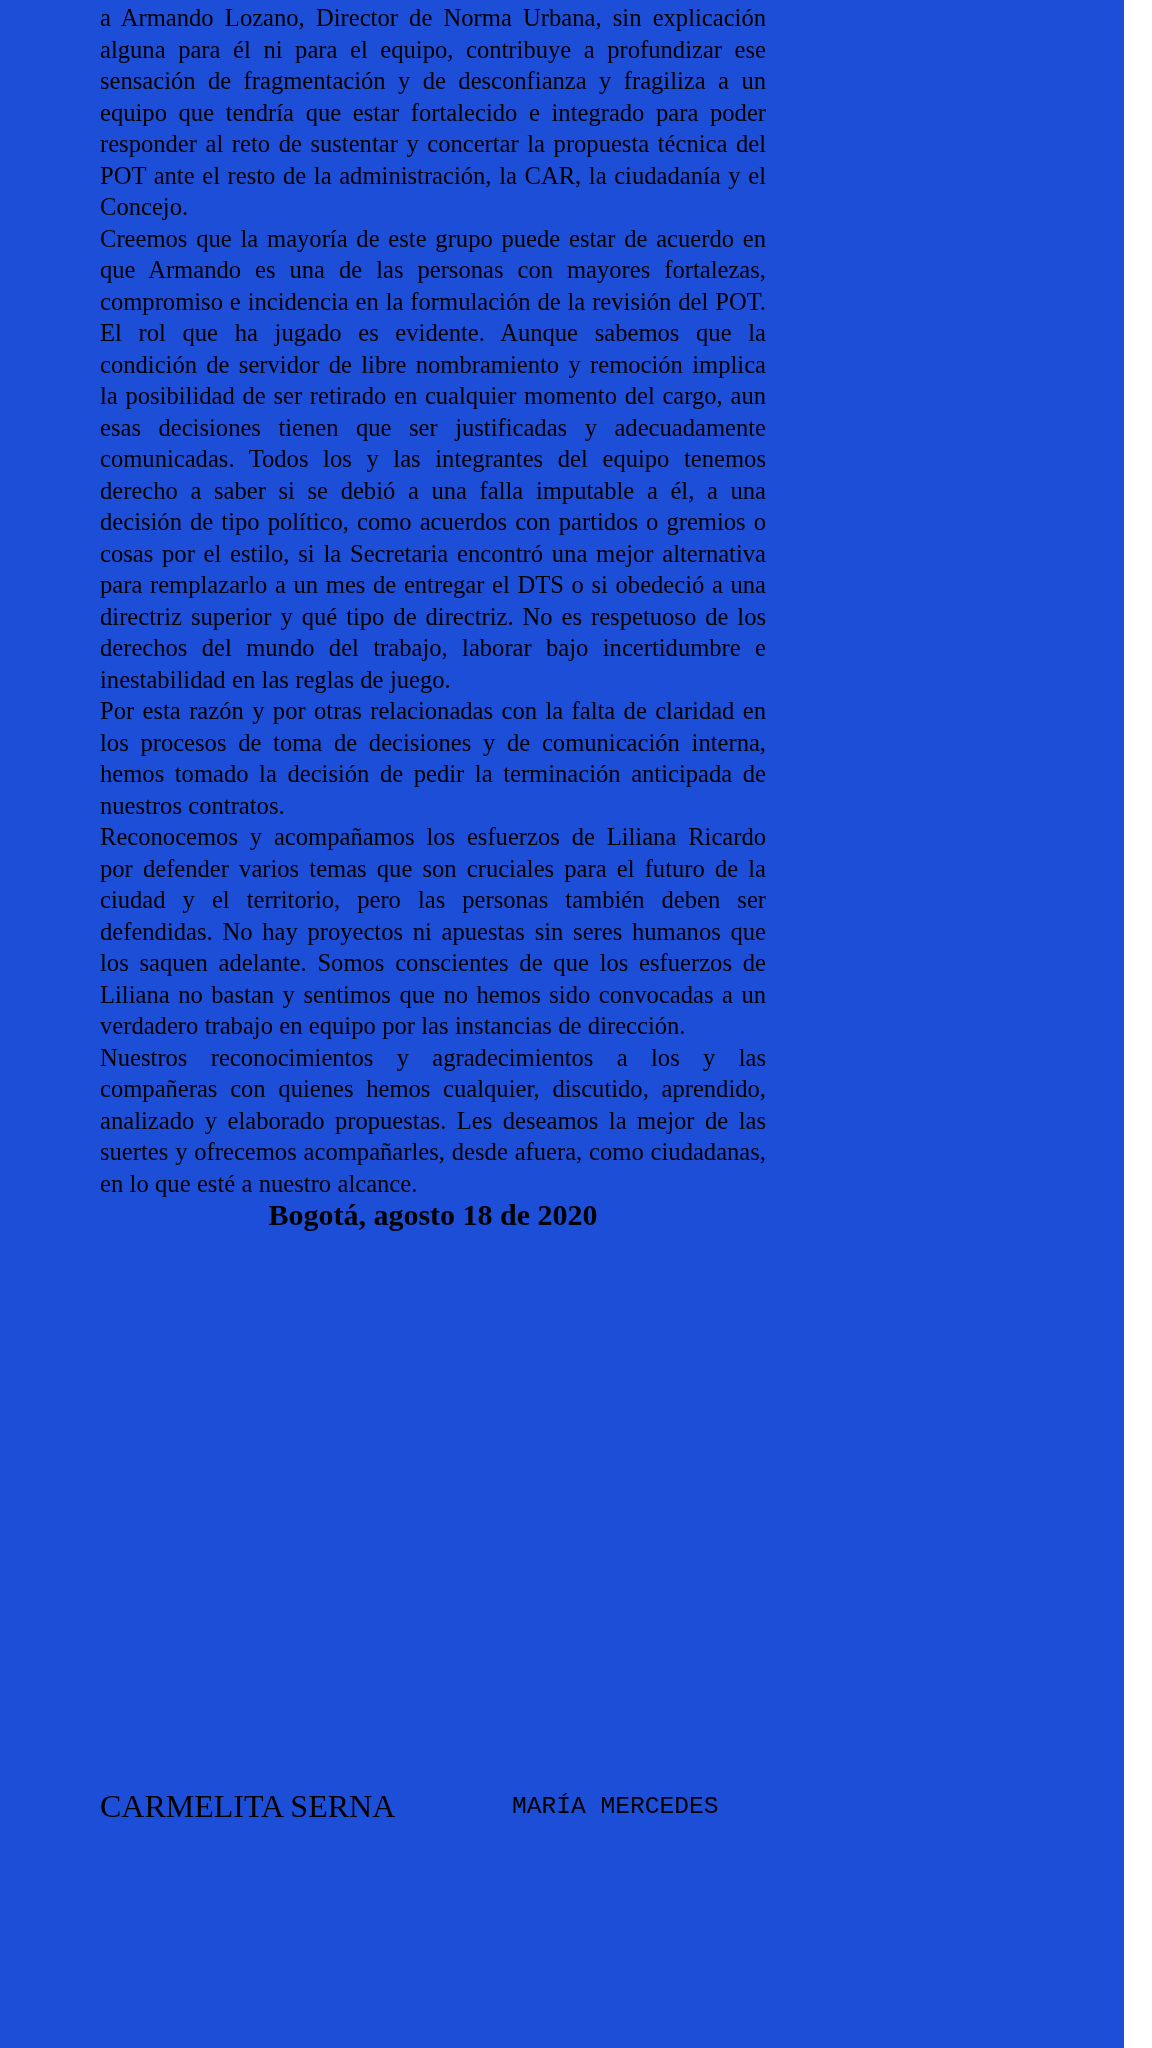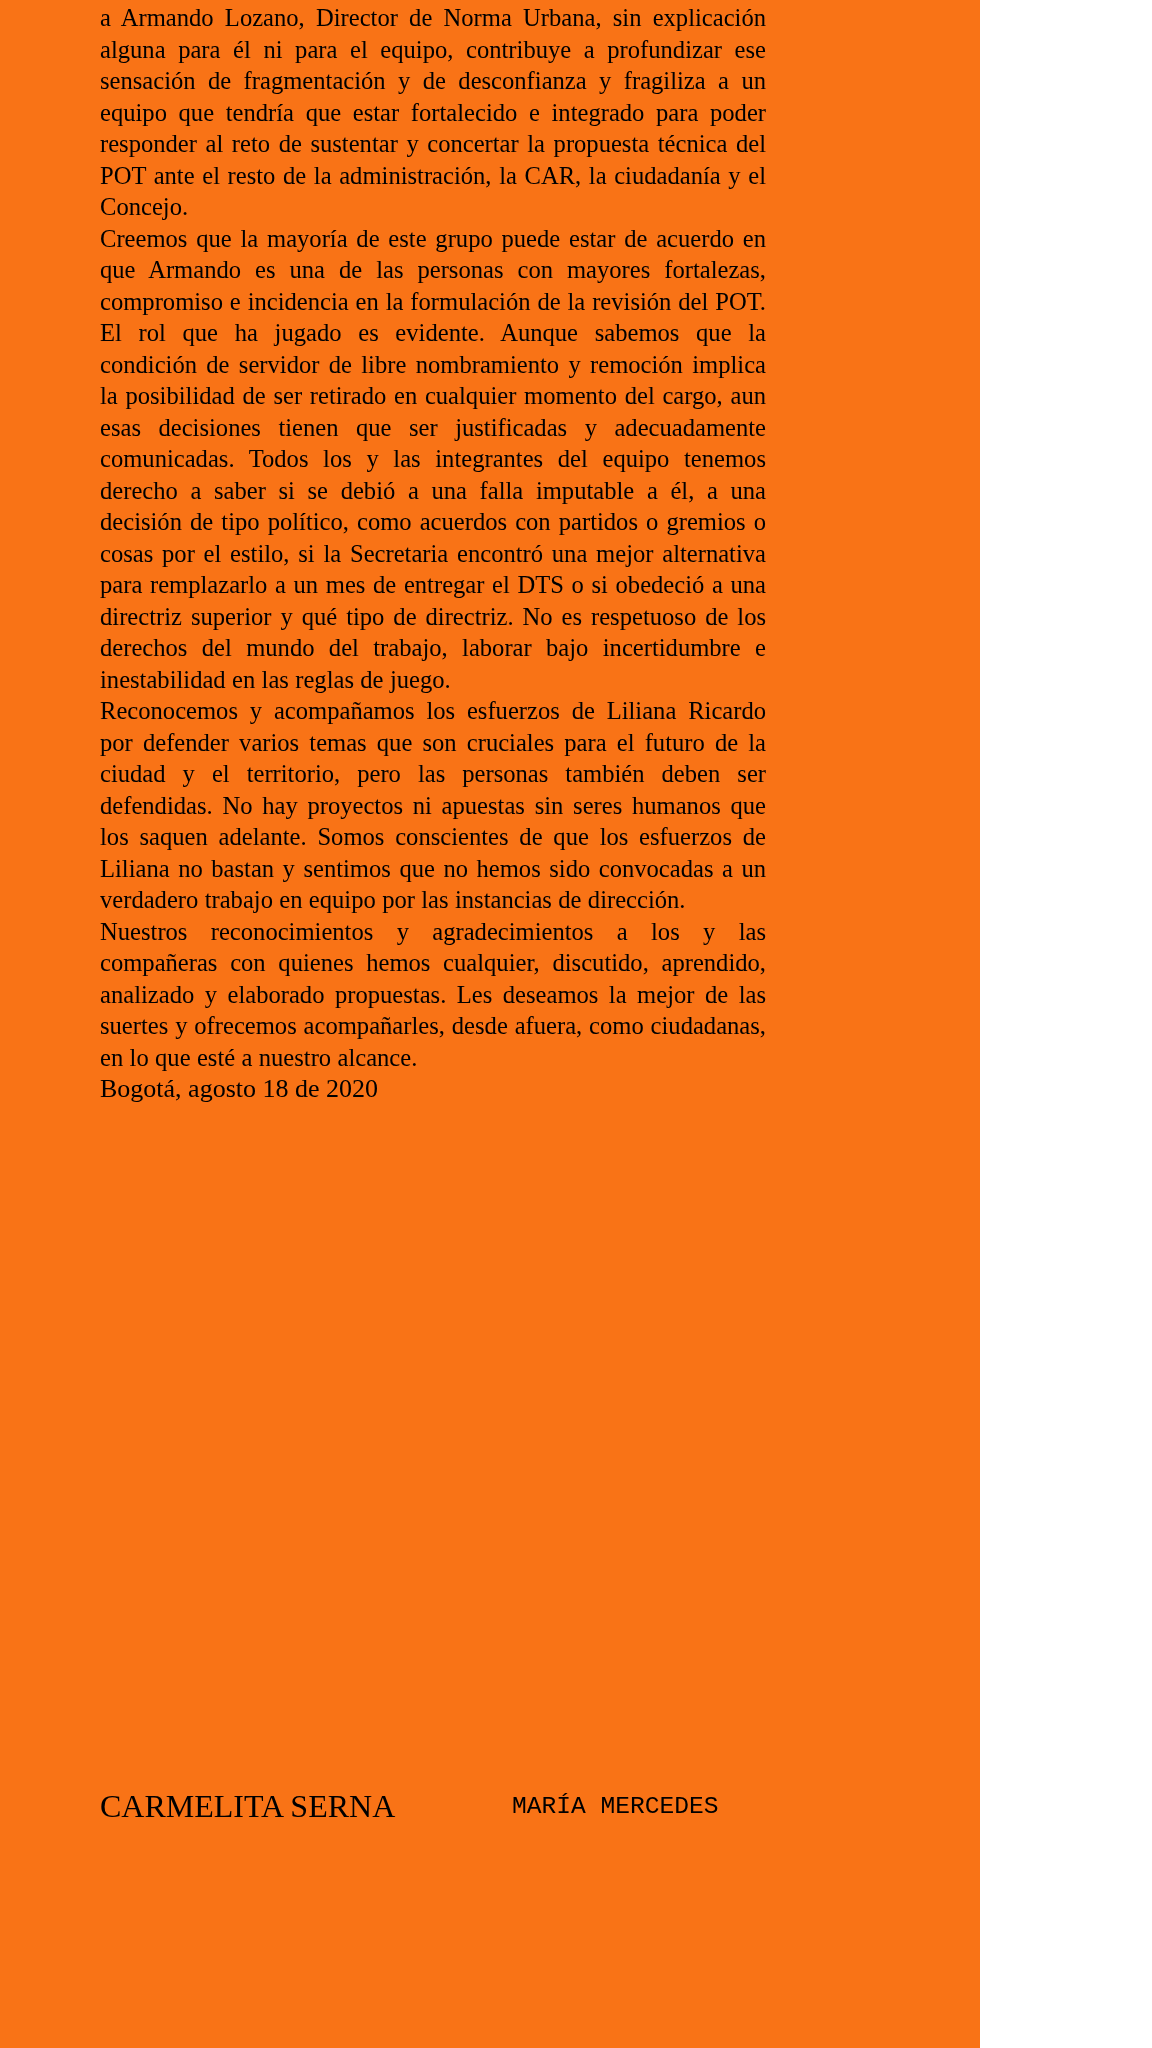--- a/index.html
+++ b/index.html
@@ -10,23 +10,23 @@
   }
   body {
     width: 1152px;
     height: 2048px;
     font-family: "Liberation Serif", "DejaVu Serif", serif;
     color: #000000;
     overflow: hidden;
   }
   .page {
     position: relative;
-    width: 980px;
+    width: 1124px;
     height: 2048px;
-    background: #f97316;
+    background: #1d4ed8;
     box-sizing: border-box;
   }
   .doc-body {
     position: absolute;
     left: 100px;
     top: 2px;
     width: 666px;
   }
   .para {
     margin: 0;
@@ -36,24 +36,25 @@
     text-align: justify;
     text-justify: inter-word;
     text-align-last: left;
     word-spacing: 0.2px;
     hyphens: none;
     -webkit-hyphens: none;
   }
   .dateline {
     margin: 0;
     padding: 0;
-    font-size: 26px;
+    font-size: 30px;
     line-height: 31.5px;
-    text-align: left;
+    text-align: center;
     white-space: nowrap;
+    font-weight: bold;
   }
   .sig-block {
     position: absolute;
     left: 100px;
     top: 1791px;
     width: 666px;
   }
   .sig-row {
     position: relative;
     width: 100%;
@@ -86,20 +87,21 @@
 <body>
 
 <div class="page">
 
   <div class="doc-body">
 
     <p class="para">a Armando Lozano, Director de Norma Urbana, sin explicación alguna para él ni para el equipo, contribuye a profundizar ese sensación de fragmentación y de desconfianza y fragiliza a un equipo que tendría que estar fortalecido e integrado para poder responder al reto de sustentar y concertar la propuesta técnica del POT ante el resto de la administración, la CAR, la ciudadanía y el Concejo.</p>
 
     <p class="para">Creemos que la mayoría de este grupo puede estar de acuerdo en que Armando es una de las personas con mayores fortalezas, compromiso e incidencia en la formulación de la revisión del POT. El rol que ha jugado es evidente. Aunque sabemos que la condición de servidor de libre nombramiento y remoción implica la posibilidad de ser retirado en cualquier momento del cargo, aun esas decisiones tienen que ser justificadas y adecuadamente comunicadas. Todos los y las integrantes del equipo tenemos derecho a saber si se debió a una falla imputable a él, a una decisión de tipo político, como acuerdos con partidos o gremios o cosas por el estilo, si la Secretaria encontró una mejor alternativa para remplazarlo a un mes de entregar el DTS o si obedeció a una directriz superior y qué tipo de directriz. No es respetuoso de los derechos del mundo del trabajo, laborar bajo incertidumbre e inestabilidad en las reglas de juego.</p>
 
+    <p class="para">Por esta razón y por otras relacionadas con la falta de claridad en los procesos de toma de decisiones y de comunicación interna, hemos tomado la decisión de pedir la terminación anticipada de nuestros contratos.</p>
 
     <p class="para">Reconocemos y acompañamos los esfuerzos de Liliana Ricardo por defender varios temas que son cruciales para el futuro de la ciudad  y  el territorio, pero las personas también deben ser defendidas. No hay proyectos  ni apuestas sin seres humanos que los saquen adelante. Somos conscientes de que los esfuerzos de Liliana no bastan y sentimos que no hemos sido convocadas a un verdadero trabajo en equipo por las instancias de dirección.</p>
 
     <p class="para">Nuestros reconocimientos y agradecimientos a los y las compañeras con quienes hemos cualquier, discutido, aprendido, analizado y elaborado propuestas. Les deseamos la mejor de las suertes y ofrecemos acompañarles, desde afuera, como ciudadanas, en lo que esté a nuestro alcance.</p>
 
     <p class="dateline">Bogotá, agosto 18 de 2020</p>
 
   </div>
 
   <div class="sig-block">

